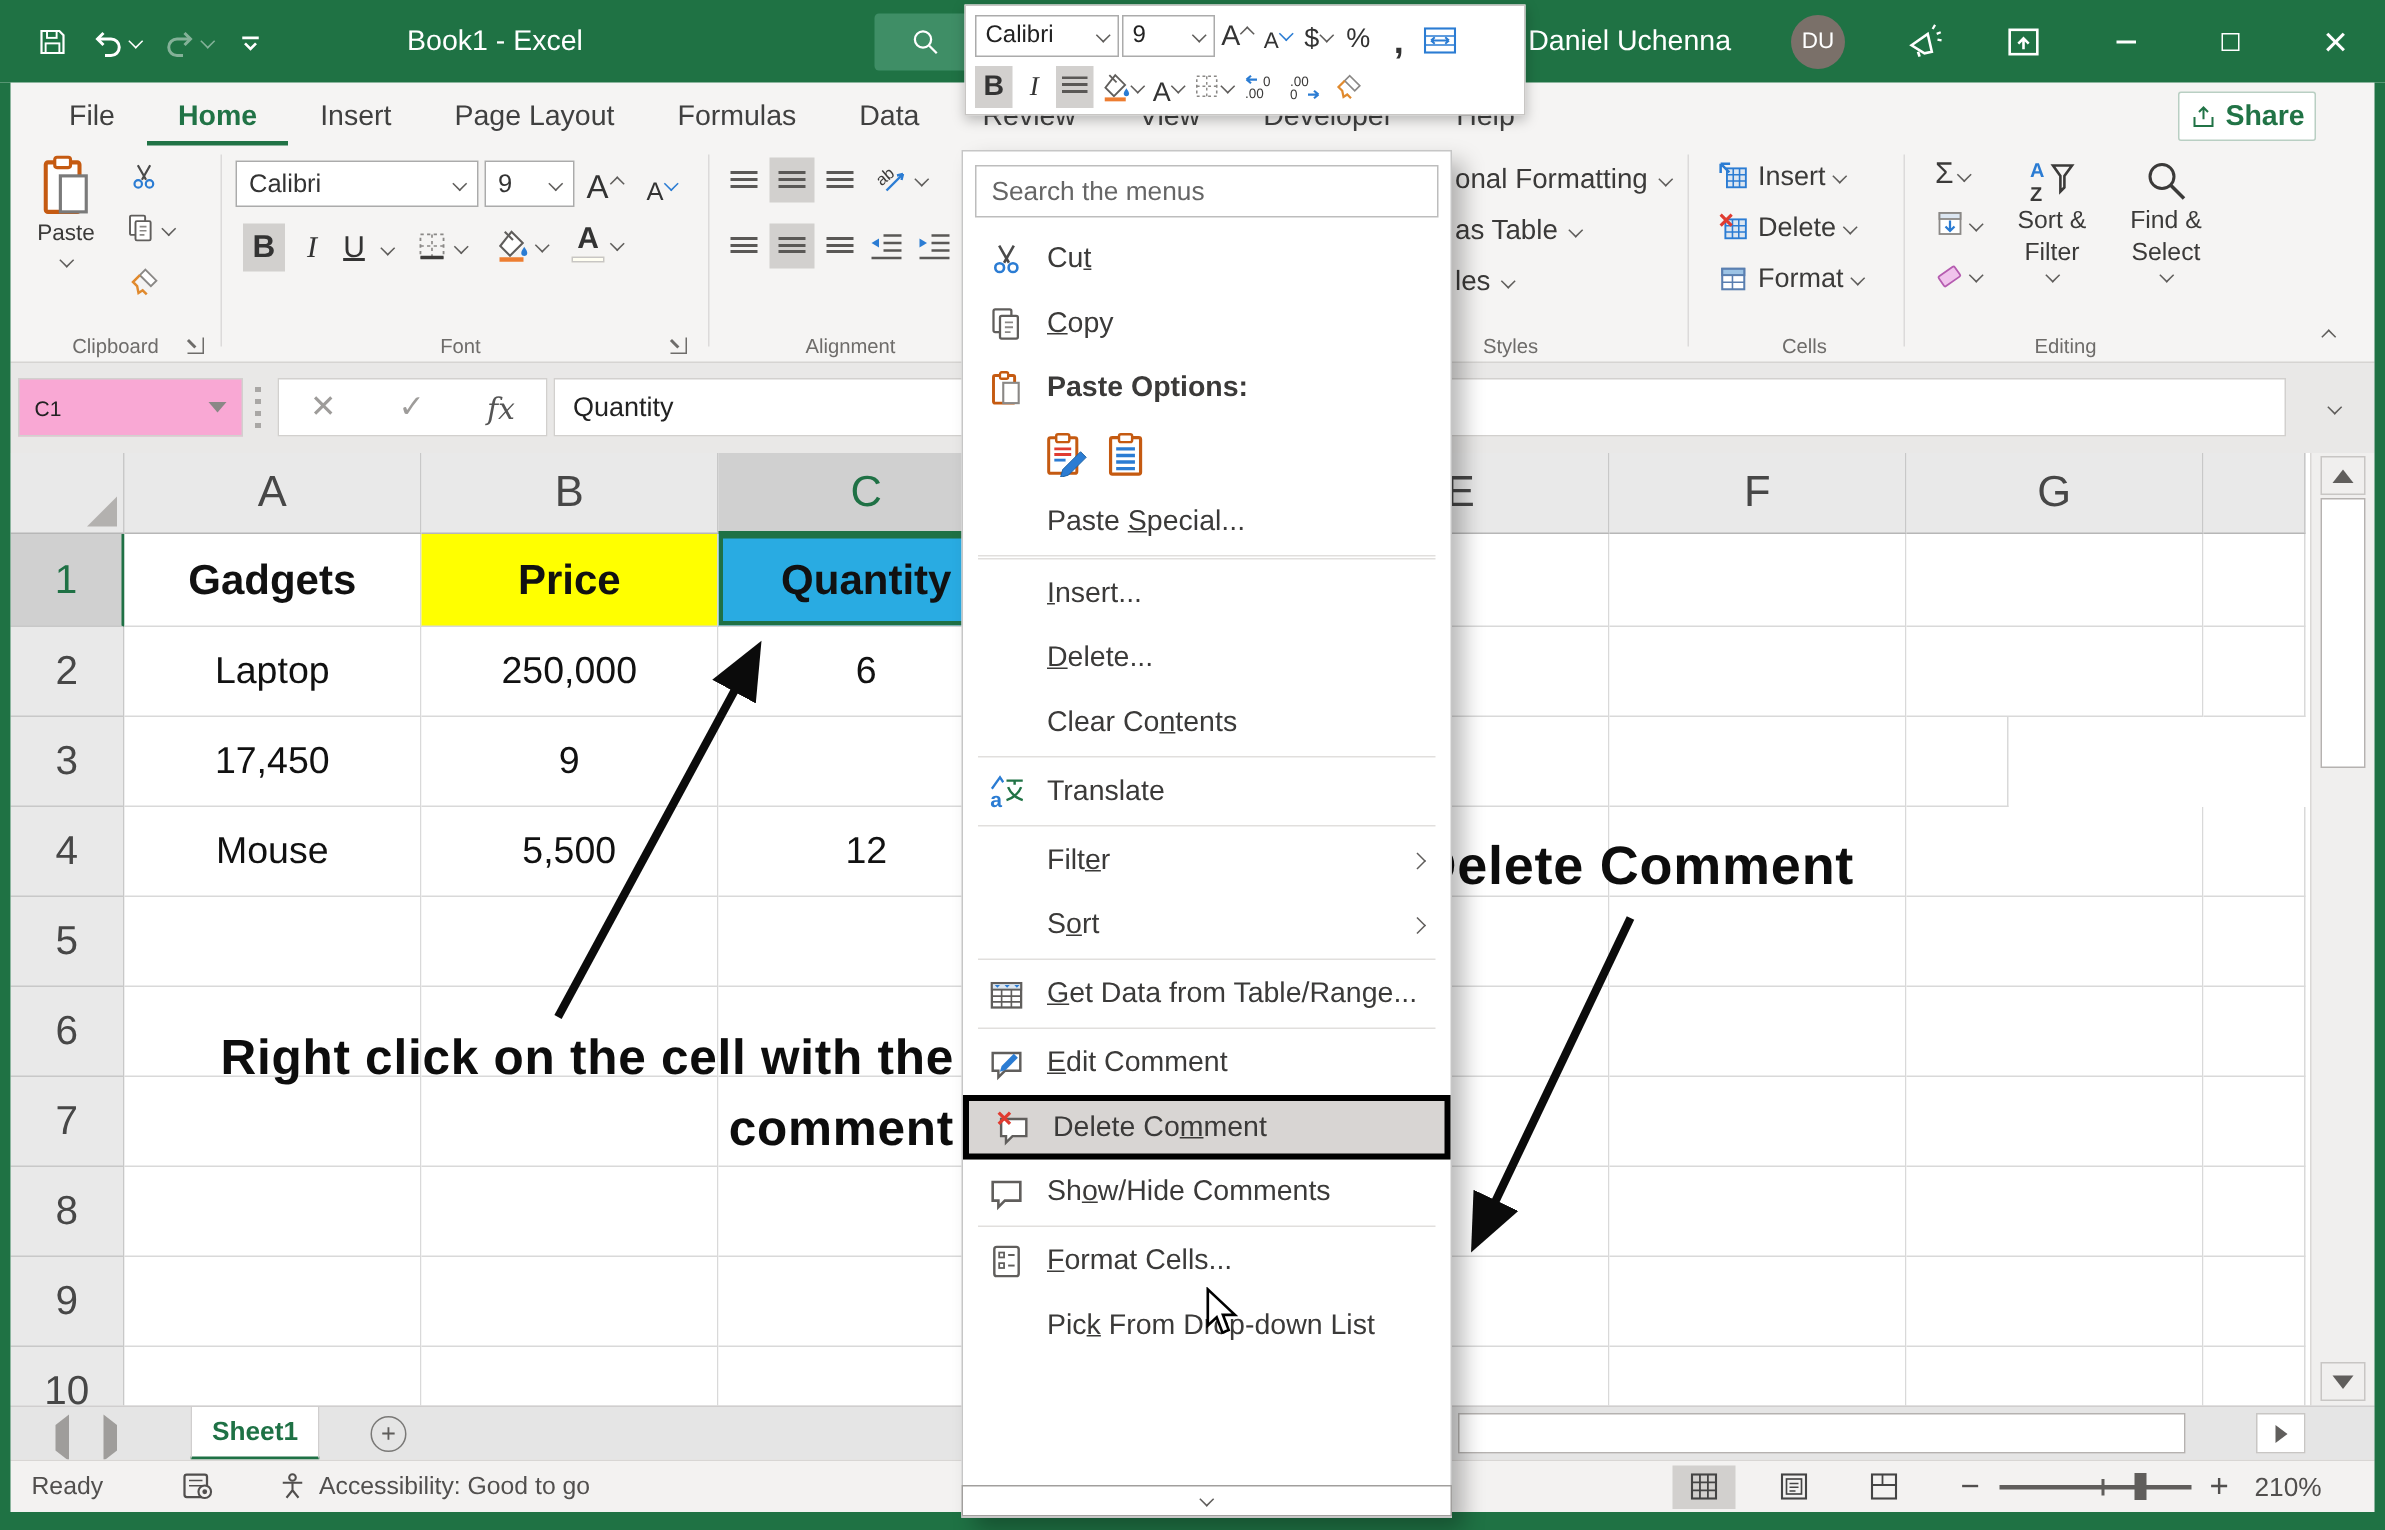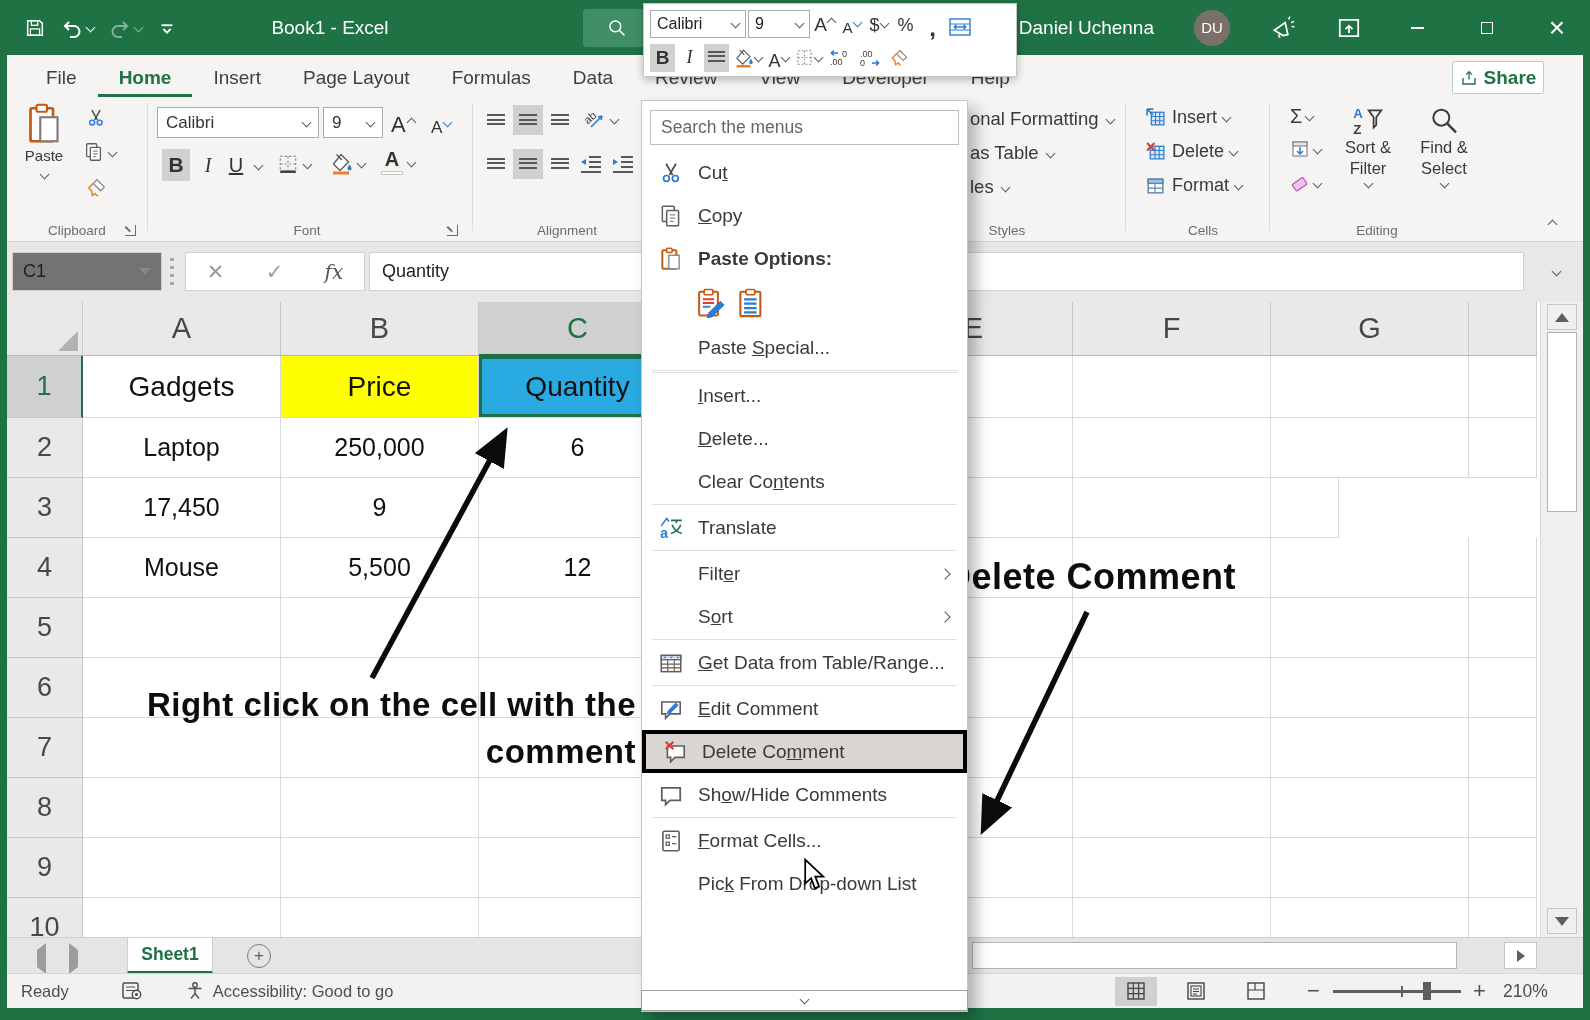--- a/index.html
+++ b/index.html
@@ -37,39 +37,39 @@
   .glyphbtn{display:flex;align-items:flex-end;justify-content:center;font-size:19px;color:#333;gap:2px}
   .on{background:#d2d0ce}
   .lines{width:18px;height:13px;background:repeating-linear-gradient(#5a5856 0 2px,transparent 2px 4.5px)}
   .alignbtn{width:30px;height:30px;display:flex;align-items:center;justify-content:center}
   .colorbar{display:block;height:4px;margin-top:1px}
   .twoline{font-size:16.5px;color:#3b3a39;text-align:center;line-height:1.25;display:flex;flex-direction:column;align-items:center}
   .cellsrow{position:absolute;display:flex;align-items:center;gap:6px;font-size:18px;color:#3b3a39}
   .stylefrag{position:absolute;display:flex;align-items:center;gap:8px;font-size:18.5px;color:#3b3a39;white-space:nowrap}
   
   .fbar{position:absolute;left:7px;top:242px;width:1576px;height:60px;background:#e9e8e7;z-index:4}
-  .namebox{position:absolute;left:5px;top:10px;width:150px;height:39px;background:#737373;border:1px solid #d2d0ce;display:flex;align-items:center;justify-content:space-between;padding:0 10px;font-size:18px;color:#222}
+  .namebox{position:absolute;left:5px;top:10px;width:150px;height:39px;background:#f9a8d4;border:1px solid #d2d0ce;display:flex;align-items:center;justify-content:space-between;padding:0 10px;font-size:14px;color:#222}
   .fdots{position:absolute;left:163px;top:16px;width:4px;height:28px;background:repeating-linear-gradient(#a9a7a5 0 3px,transparent 3px 8px)}
   .fbtns{position:absolute;left:178px;top:10px;width:180px;height:39px;background:#fff;border:1px solid #d2d0ce;display:flex;align-items:center;justify-content:space-around;font-size:19px;color:#9e9c9a}
   .fxg{font-family:"DejaVu Serif",serif;font-style:italic;color:#555;font-size:20px}
   .finput{position:absolute;left:362px;top:10px;width:1155px;height:39px;background:#fff;border:1px solid #d2d0ce;display:flex;align-items:center;padding-left:12px;font-size:18px;color:#222}
   .fexp{position:absolute;left:1524px;top:10px;width:50px;height:39px;display:flex;align-items:center;justify-content:center}
   
   .grid{position:absolute;left:7px;top:302px;width:1533px;height:635px;overflow:hidden;background:#fff;z-index:1}
   .ghead{display:flex;height:54px}
   .corner{width:76px;height:54px;background:#e9e9e9;border-right:1px solid #c8c8c8;border-bottom:1px solid #b7b7b7;position:relative}
   .corner:after{content:"";position:absolute;right:4px;bottom:4px;border-left:20px solid transparent;border-bottom:20px solid #b3b1af}
   .chdr{height:54px;background:#e9e9e9;border-right:1px solid #c8c8c8;border-bottom:1px solid #b7b7b7;display:flex;align-items:center;justify-content:center;font-size:29px;color:#474747}
   .chdr.sel{background:#d0d0d0;color:#1f7145;border-bottom:2px solid #1f7145}
   .grow{display:flex;height:60px}
   .grow:first-child{height:62px}
   .rhdr{width:76px;background:#e9e9e9;border-right:1px solid #c8c8c8;border-bottom:1px solid #c8c8c8;display:flex;align-items:center;justify-content:center;font-size:27px;color:#474747}
   .rhdr.sel{background:#d0d0d0;color:#1f7145;border-right:2px solid #1f7145}
   .cell{border-right:1px solid #d9d9d9;border-bottom:1px solid #d9d9d9;display:flex;align-items:center;justify-content:center;font-size:25px;color:#111;background:#fff}
-  .cell.b{font-weight:400;font-size:28px}
+  .cell.b{font-weight:700;font-size:28px}
   .cell.selcell{box-shadow:inset 0 0 0 3px #1f7145}
   
   .vscroll{position:absolute;left:1540px;top:302px;width:43px;height:635px;background:#f0efee;border-left:1px solid #dad8d6;z-index:2}
   .varrow{position:absolute;left:6px;width:30px;height:26px;display:flex;align-items:center;justify-content:center;background:#f0efee;border:1px solid #c8c6c4}
   .tri-up{border-left:7px solid transparent;border-right:7px solid transparent;border-bottom:9px solid #605e5c}
   .tri-down{border-left:7px solid transparent;border-right:7px solid transparent;border-top:9px solid #605e5c}
   .tri-right{border-top:7px solid transparent;border-bottom:7px solid transparent;border-left:9px solid #605e5c}
   .tri-left{border-top:7px solid transparent;border-bottom:7px solid transparent;border-right:9px solid #9f9d9b}
   .vthumb{position:absolute;left:6px;top:30px;width:30px;height:180px;background:#fff;border:1px solid #b5b2b0}
   .tabbar{position:absolute;left:7px;top:937px;width:1576px;height:36px;background:#e5e5e5;border-top:1px solid #d0cece;z-index:2}

